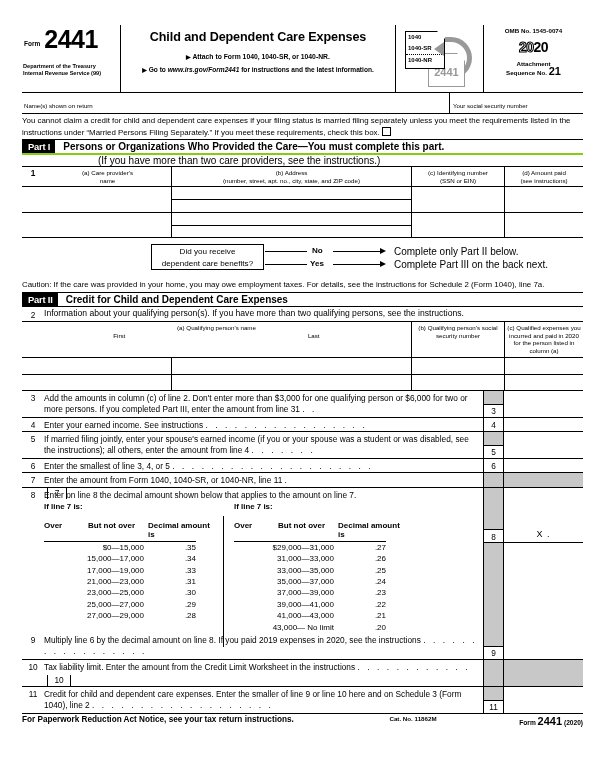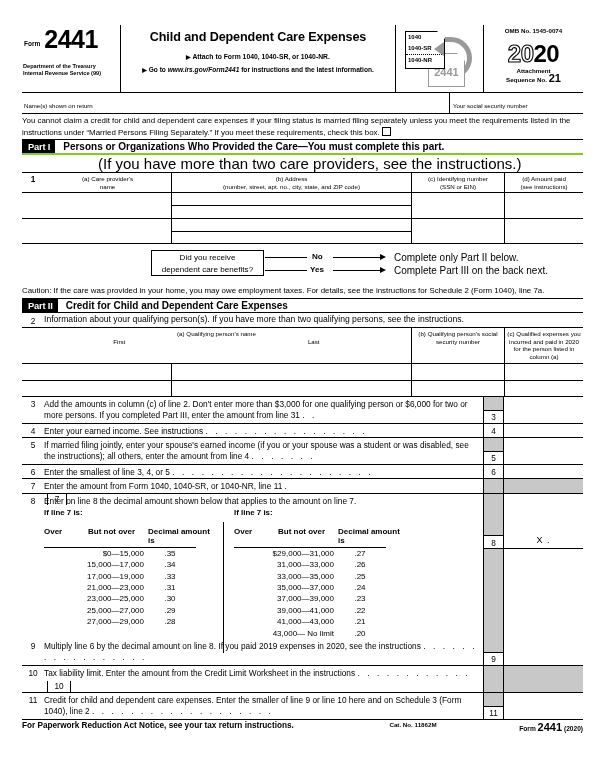--- a/index.html
+++ b/index.html
@@ -67,21 +67,21 @@
     border-right:1.6px solid #000;
     position:relative;
   }
   .hdr-right{
     flex:1;
     text-align:center;
     padding-top:2px;
   }
   .omb{ font-size:6.2px; font-weight:bold; }
   .yr{
-    font-size:24px; font-weight:bold; line-height:20px; margin-top:10px;
+    font-size:14px; font-weight:bold; line-height:20px; margin-top:3px;
     letter-spacing:-0.5px;
   }
   .yr .hollow{
     color:#fff;
     -webkit-text-stroke:1.1px #000;
   }
   .att{ font-size:6.2px; font-weight:bold; line-height:7.6px; margin-top:3px;}
   .att .sq{ font-size:11px; }
 
   
@@ -142,21 +142,21 @@
   
   .partbar{
     display:flex; align-items:center; border-top:1.6px solid #000;
     border-bottom:2px solid #84cc16;
   }
   .partlbl{
     background:#000; color:#fff; font-size:9.4px; font-weight:bold;
     padding:1px 5px 1px 6px; margin-right:8px; letter-spacing:-0.2px;
   }
   .parttxt{ font-size:10px; font-weight:bold; }
-  .partsub{ font-size:15px; padding-left:76px; }
+  .partsub{ font-size:10px; padding-left:76px; }
   .part2bar{
     display:flex; align-items:center; border-top:1.6px solid #000;
     border-bottom:1px solid #000;
   }
 
   
   .tbl{ border-top:1px solid #000; }
   .hdrcell{ font-size:6.2px; line-height:7.6px; text-align:center; padding:2px 2px;}
   .c-num{ width:22px; }
   .c-a{ width:128px; }
@@ -217,21 +217,21 @@
   .dec-wrap{ display:flex; padding:2px 0 0 22px; font-size:8px; }
   .dec-tbl{ width:168px; }
   .dec-tbl .ifl{ font-weight:bold; font-size:7.9px; }
   .dec-head{ display:flex; font-weight:bold; line-height:9.6px; margin-top:10px;}
   .dec-head .h1{ width:44px; }
   .dec-head .h2{ width:60px; }
   .dec-head .h3{ width:64px; }
   .dec-rule{ border-top:1px solid #000; margin-top:1px; width:152px;}
   .dec-row{ display:flex; line-height:11.4px; }
   .dec-row .rg{ width:100px; text-align:right; }
-  .dec-row .dv{ width:52px; text-align:center; }
+  .dec-row .dv{ width:52px; text-align:right; }
   .dec-sep{ width:22px; display:flex; justify-content:center; }
   .dec-sep i{ width:1px; background:#000; height:100%; display:block; margin-top:14px;}
 
   .x-mark{ font-size:9px; letter-spacing:1px; }
 
   
   .foot{ display:flex; border-top:1.6px solid #000; padding-top:1px; }
   .foot .f1{ flex:1; font-size:8.2px; font-weight:bold; }
   .foot .f2{ width:120px; font-size:6.2px; font-weight:bold; text-align:center;}
   .foot .f3{ width:110px; font-size:6.6px; font-weight:bold; text-align:right;}

